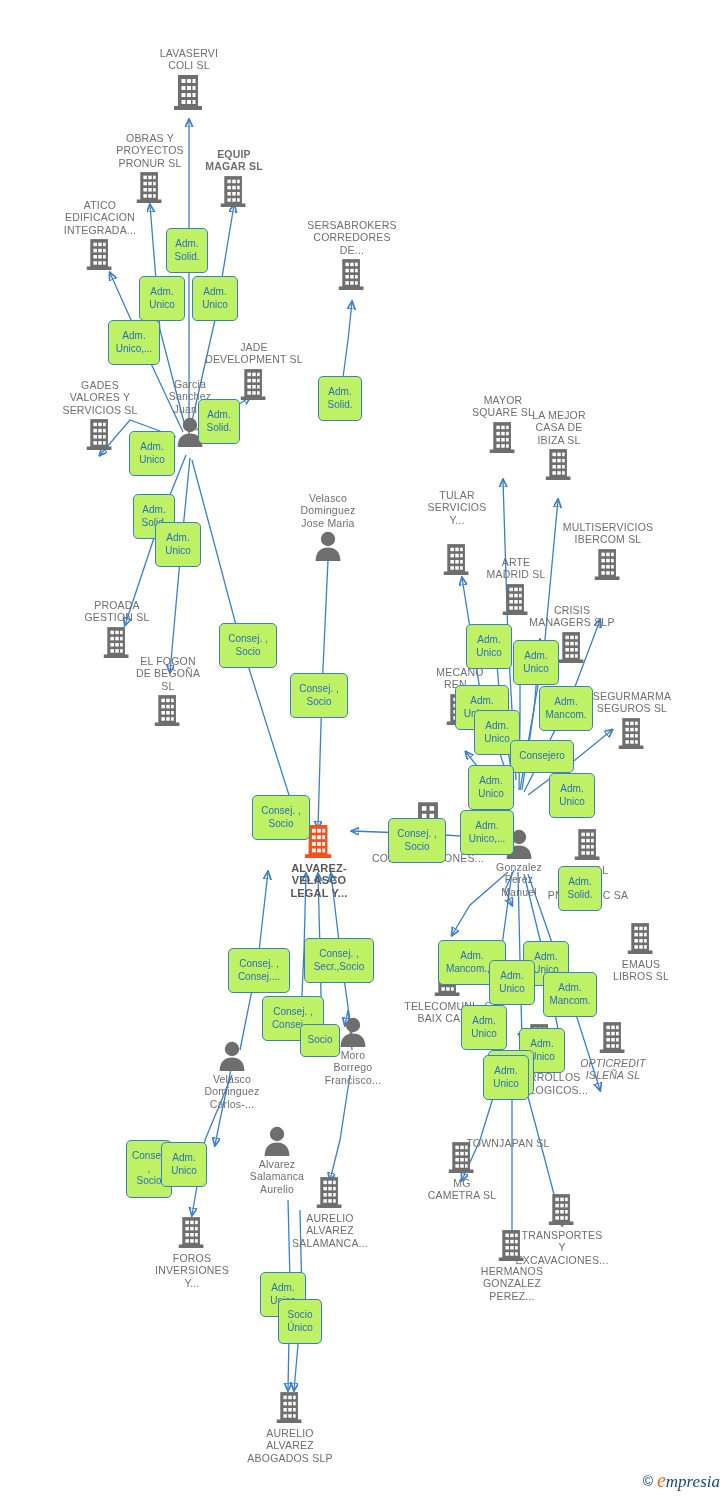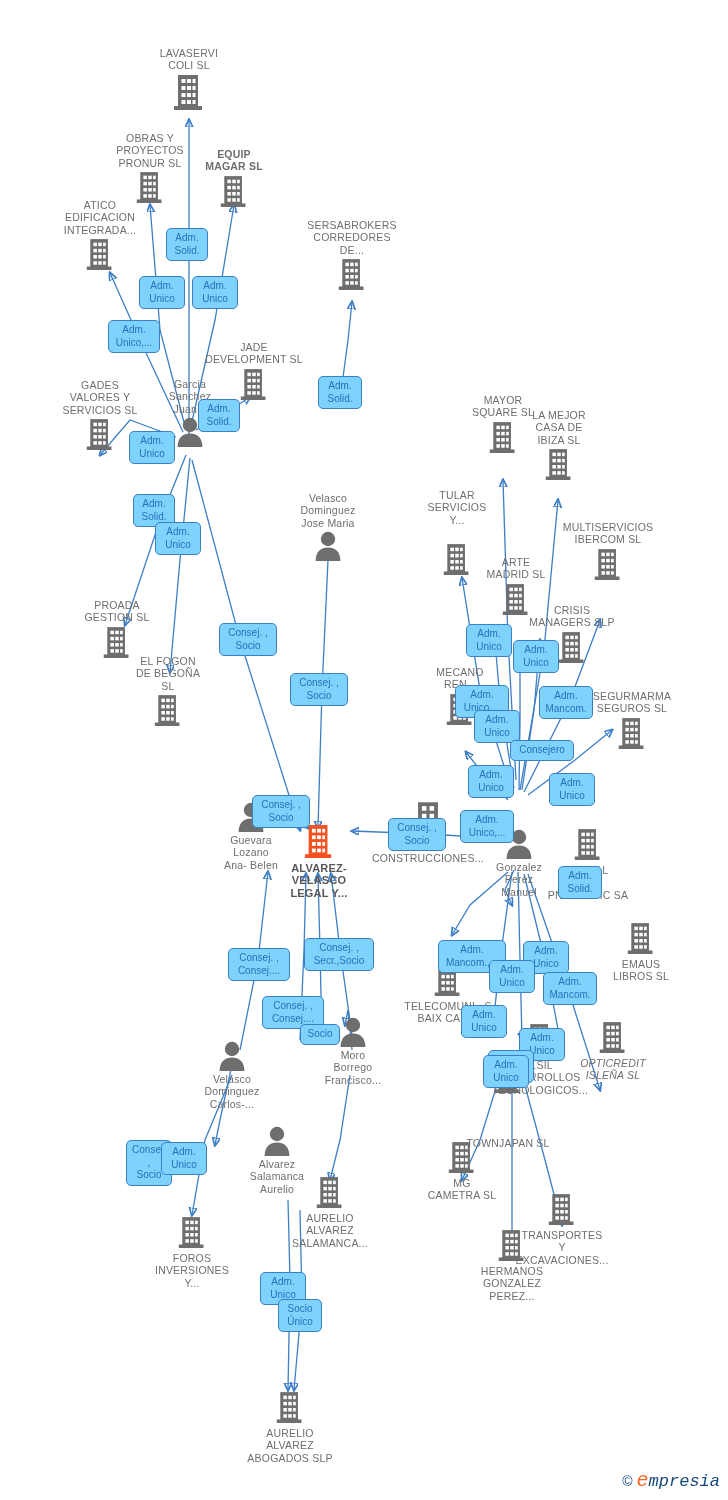--- a/index.html
+++ b/index.html
@@ -24,40 +24,40 @@
     letter-spacing:.2px;white-space:pre-line;
   }
   .node.lbl-above{flex-direction:column-reverse;}
   .node.lbl-above .lbl{margin-bottom:1px;}
   .node.lbl-below .lbl{margin-top:1px;}
   .node.root .lbl{color:#58585a;font-weight:bold;font-size:11px;}
 
   
   .chip{
     position:absolute;
-    background:#7dd3fc;
+    background:#bef264;
     border:1.2px solid #3d7fc7;
     border-radius:5px;
     color:#2c6fbb;
     font-size:10px;
     line-height:12.5px;
     text-align:center;
-    padding:3px 5px;
+    padding:9px 5px;
     white-space:pre-line;
     box-sizing:border-box;
   }
 
   
   #watermark{
     position:absolute;right:8px;bottom:8px;
     display:flex;align-items:center;gap:4px;
     font-size:15px;color:#17497a;
   }
   #watermark .c{font-size:14px;color:#17497a;}
-  #watermark .brand{font-style:italic;font-family:Liberation Mono, monospace;font-size:17px;}
+  #watermark .brand{font-style:italic;font-family:Liberation Serif, serif;font-size:17px;}
   #watermark .brand .e{color:#f26722;font-size:20px;}
 </style>
 </head>
 <body>
 
 <div id="stage">
 
   <svg id="edges" viewBox="0 0 728 1500">
     <defs>
       <marker id="ah" markerWidth="7" markerHeight="7" refX="5.6" refY="3" orient="auto">
@@ -622,31 +622,20 @@
             <rect x="9" y="18" width="6" height="6"></rect>
             <rect x="19" y="18" width="6" height="6"></rect>
           </g>
         </svg>
     </span>
     <span class="lbl">...IA
 Y
 CONSTRUCCIONES...</span>
   </div>
 
-  <div class="node lbl-below" style="left:251px;top:801px;">
-    <span class="glyph">
-      <svg width="28" height="32" viewBox="0 0 28 32">
-          <circle cx="14" cy="9" r="7.2" fill="#6e6e6e"></circle>
-          <path d="M1.6,31 C1.6,21.5 7,17.5 14,17.5 C21,17.5 26.4,21.5 26.4,31 z" fill="#6e6e6e"></path>
-        </svg>
-    </span>
-    <span class="lbl">Guevara
-Lozano
-Ana- Belen</span>
-  </div>
 
   <div class="node lbl-below root" style="left:319px;top:823px;">
     <span class="glyph">
       <svg width="32" height="38" viewBox="0 0 34 40">
           <g fill="#f4511e">
             <rect x="6" y="2" width="20" height="32"></rect>
             <rect x="2" y="33" width="28" height="4"></rect>
           </g>
           <g fill="#ffffff">
             <rect x="9.5" y="6" width="4" height="4"></rect>

